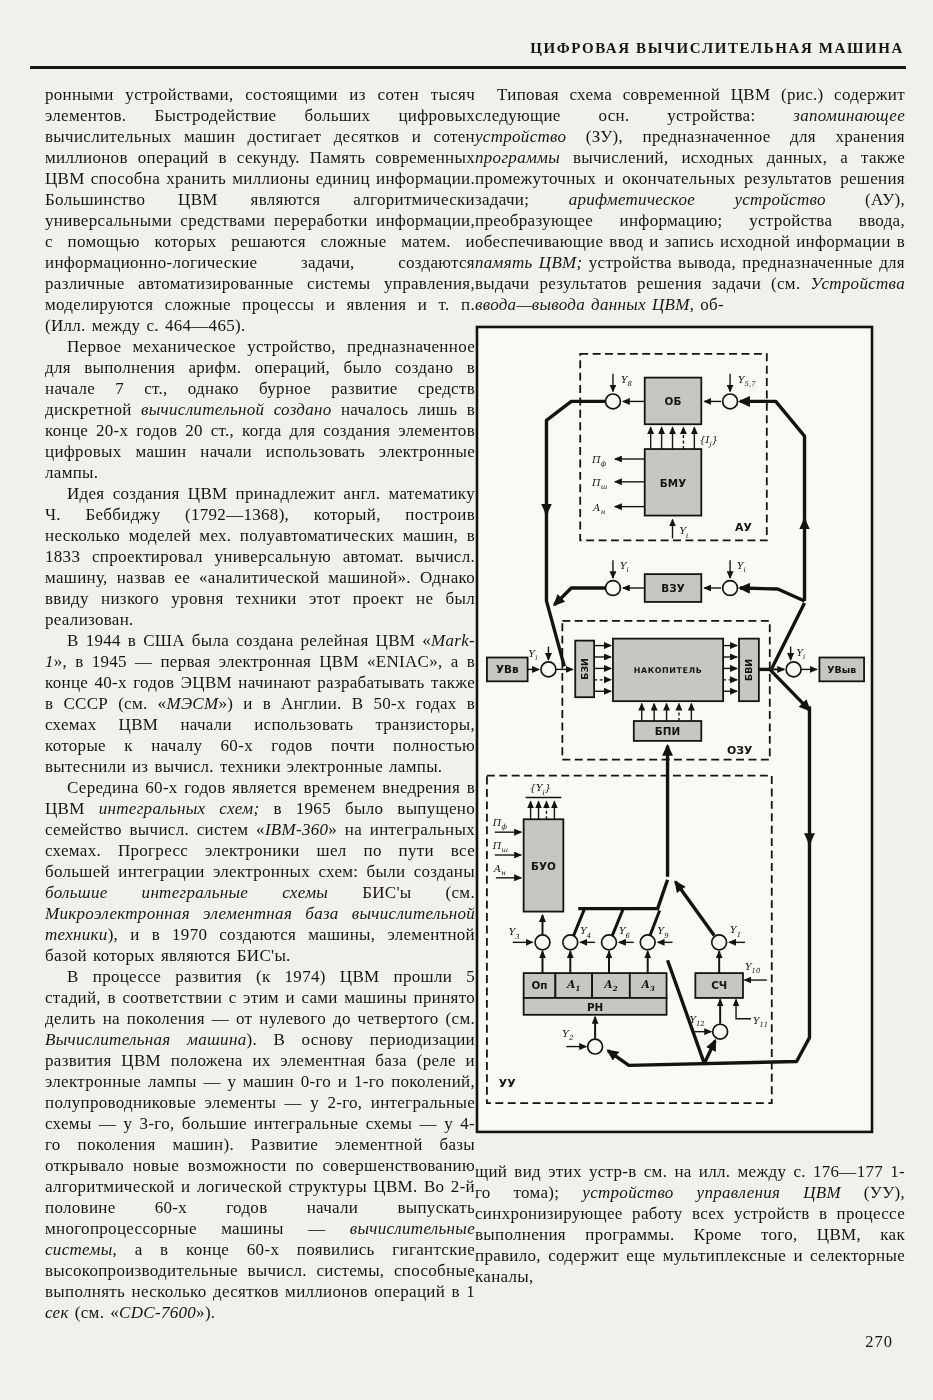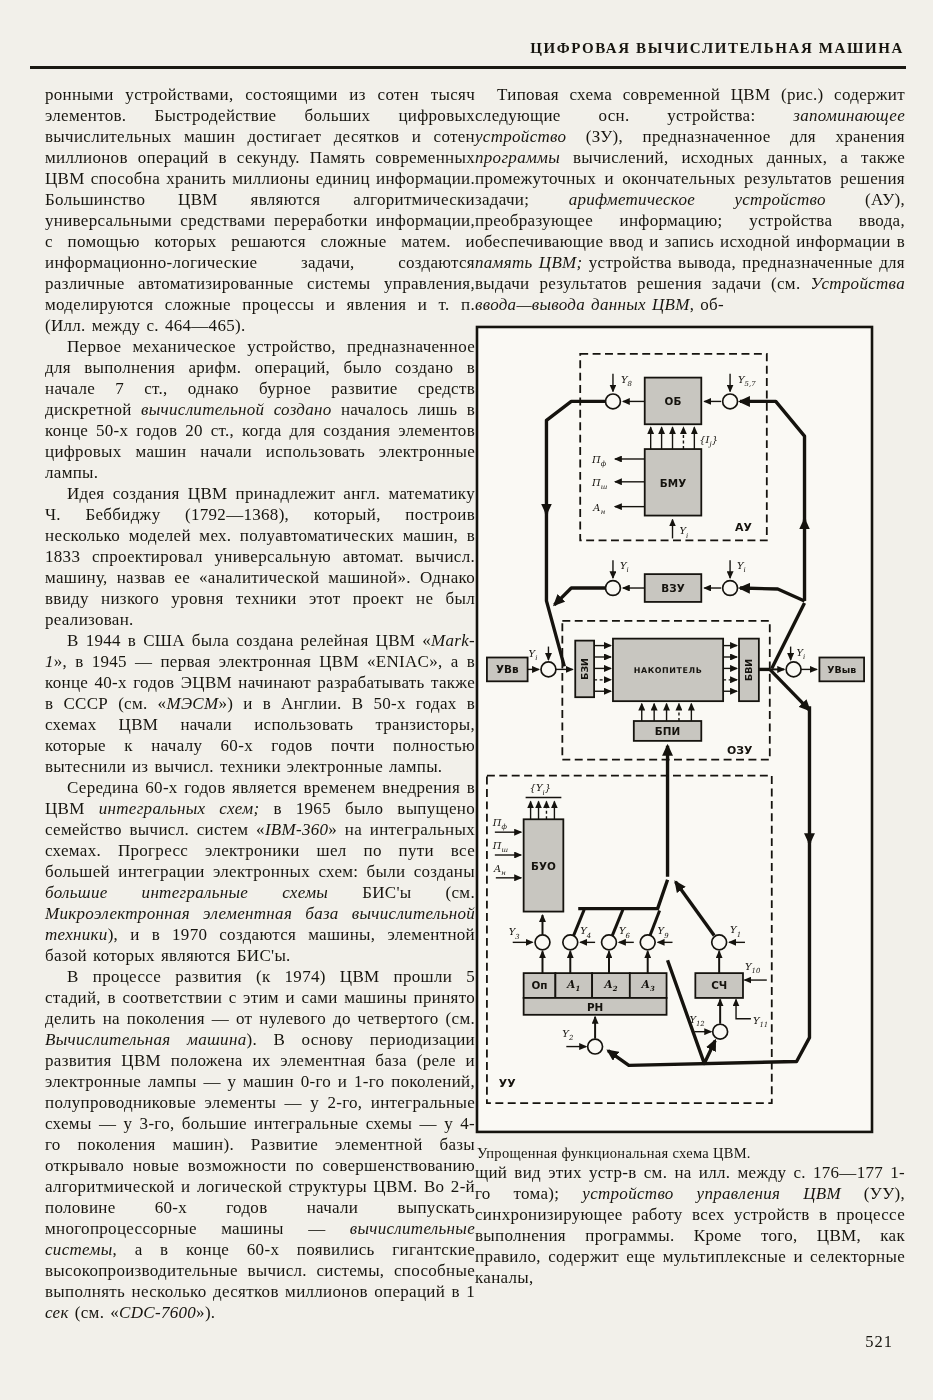--- a/index.html
+++ b/index.html
@@ -22,21 +22,21 @@
     margin:0; font-size:17px; line-height:21px; text-align:justify;
     letter-spacing:0.3px; word-spacing:1.5px;
   }
   p.para.ind { text-indent:22px;font-family:Liberation Serif, serif; }
   .it { font-style:italic; }
   figure.fig { margin:10px 0 0 0; }
   figure.fig svg { display:block; width:399px; height:auto; }
   figcaption {
     font-size:14.5px; margin:11px 0 0 2px; letter-spacing:0.3px;
   }
-  .rc-bottom { }
+  .rc-bottom { margin-top:27px; }
   .page-number { position:absolute; right:40px; top:1332px; font-size:16.5px; letter-spacing:1px; }
 
   
   .box   { fill:#c8c6c0; stroke:#15130e; stroke-width:1.8; }
   .node  { fill:#faf9f4; stroke:#15130e; stroke-width:1.7; }
   .wire  { stroke:#15130e; stroke-width:1.4; fill:none; }
   .wire2 { stroke:#15130e; stroke-width:2; fill:none; }
   .wired { stroke:#15130e; stroke-width:1.4; fill:none; stroke-dasharray:3,2.6; }
   .bus   { stroke:#15130e; stroke-width:3.4; fill:none; stroke-linejoin:round; }
   .bus3  { stroke:#15130e; stroke-width:3; fill:none; }
@@ -54,21 +54,21 @@
 
 <div class="page">
 
   <div class="running-head">ЦИФРОВАЯ ВЫЧИСЛИТЕЛЬНАЯ МАШИНА</div>
   <div class="head-rule"></div>
 
   <div class="columns">
 
     <div class="col">
         <p class="para"><span>ронными устройствами, состоящими из сотен тысяч элементов. Быстродействие больших цифровых вычислительных машин достигает десятков и сотен миллионов операций в секунду. Память современных ЦВМ способна хранить миллионы единиц информации. Большинство ЦВМ являются алгоритмически универсальными средствами переработки информации, с помощью которых решаются сложные матем. и информационно-логические задачи, создаются различные автоматизированные системы управления, моделируются сложные процессы и явления и т. п. (Илл. между с. 464—465).</span></p>
-        <p class="para ind"><span>Первое механическое устройство, предназначенное для выполнения арифм. операций, было создано в начале 7 ст., однако бурное развитие средств дискретной </span><span class="it">вычислительной создано</span><span> началось лишь в конце 50-х годов 20 ст., когда для создания элементов цифровых машин начали использовать электронные лампы.</span></p>
+        <p class="para ind"><span>Первое механическое устройство, предназначенное для выполнения арифм. операций, было создано в начале 7 ст., однако бурное развитие средств дискретной </span><span class="it">вычислительной создано</span><span> началось лишь в конце 20-х годов 20 ст., когда для создания элементов цифровых машин начали использовать электронные лампы.</span></p>
         <p class="para ind"><span>Идея создания ЦВМ принадлежит англ. математику Ч. Беббиджу (1792—1368), который, построив несколько моделей мех. полуавтоматических машин, в 1833 спроектировал универсальную автомат. вычисл. машину, назвав ее «аналитической машиной». Однако ввиду низкого уровня техники этот проект не был реализован.</span></p>
         <p class="para ind"><span>В 1944 в США была создана релейная ЦВМ «</span><span class="it">Mark-1</span><span>», в 1945 — первая электронная ЦВМ «ENIAC», а в конце 40-х годов ЭЦВМ начинают разрабатывать также в СССР (см. «</span><span class="it">МЭСМ</span><span>») и в Англии. В 50-х годах в схемах ЦВМ начали использовать транзисторы, которые к началу 60-х годов почти полностью вытеснили из вычисл. техники электронные лампы.</span></p>
         <p class="para ind"><span>Середина 60-х годов является временем внедрения в ЦВМ </span><span class="it">интегральных схем;</span><span> в 1965 было выпущено семейство вычисл. систем «</span><span class="it">IBM-360</span><span>» на интегральных схемах. Прогресс электроники шел по пути все большей интеграции электронных схем: были созданы </span><span class="it">большие интегральные схемы</span><span> БИС'ы (см. </span><span class="it">Микроэлектронная элементная база вычислительной техники</span><span>), и в 1970 создаются машины, элементной базой которых являются БИС'ы.</span></p>
         <p class="para ind"><span>В процессе развития (к 1974) ЦВМ прошли 5 стадий, в соответствии с этим и сами машины принято делить на поколения — от нулевого до четвертого (см. </span><span class="it">Вычислительная машина</span><span>). В основу периодизации развития ЦВМ положена их элементная база (реле и электронные лампы — у машин 0-го и 1-го поколений, полупроводниковые элементы — у 2-го, интегральные схемы — у 3-го, большие интегральные схемы — у 4-го поколения машин). Развитие элементной базы открывало новые возможности по совершенствованию алгоритмической и логической структуры ЦВМ. Во 2-й половине 60-х годов начали выпускать многопроцессорные машины — </span><span class="it">вычислительные системы</span><span>, а в конце 60-х появились гигантские высокопроизводительные вычисл. системы, способные выполнять несколько десятков миллионов операций в 1 </span><span class="it">сек</span><span> (см. «</span><span class="it">CDC-7600</span><span>»).</span></p>
       </div>
 
     <div class="col">
       <div>
           <p class="para ind"><span>Типовая схема современной ЦВМ (рис.) содержит следующие осн. устройства: </span><span class="it">запоминающее устройство</span><span> (ЗУ), предназначенное для хранения </span><span class="it">программы</span><span> вычислений, исходных данных, а также промежуточных и окончательных результатов решения задачи; </span><span class="it">арифметическое устройство</span><span> (АУ), преобразующее информацию; устройства ввода, обеспечивающие ввод и запись исходной информации в </span><span class="it">память ЦВМ;</span><span> устройства вывода, предназначенные для выдачи результатов решения задачи (см. </span><span class="it">Устройства ввода—вывода данных ЦВМ</span><span>, об-</span></p>
         </div>
@@ -280,23 +280,22 @@
           <circle class="node" cx="247" cy="712" r="7.5"></circle>
           <text class="sig" x="216" y="703"><tspan>Y</tspan><tspan class="sub" dy="3.2">12</tspan></text>
           <line class="wire" x1="221" y1="712" x2="238" y2="712" marker-end="url(#m1)"></line>
           <line class="wire2" x1="247" y1="704" x2="247" y2="679.5" marker-end="url(#m1)"></line>
 
           <circle class="node" cx="121" cy="727" r="7.5"></circle>
           <text class="sig" x="88" y="717"><tspan>Y</tspan><tspan class="sub" dy="3.2">2</tspan></text>
           <line class="wire" x1="92" y1="727" x2="112" y2="727" marker-end="url(#m1)"></line>
           <line class="wire2" x1="121" y1="719" x2="121" y2="697" marker-end="url(#m1)"></line>
         </svg>
-        <figcaption>Упрощенная функциональная схема ЦВМ.</figcaption>
       </figure>
 
       <div class="rc-bottom">
           <p class="para"><span>щий вид этих устр-в см. на илл. между с. 176—177 1-го тома); </span><span class="it">устройство управления ЦВМ</span><span> (УУ), синхронизирующее работу всех устройств в процессе выполнения программы. Кроме того, ЦВМ, как правило, содержит еще мультиплексные и селекторные каналы,</span></p>
         </div>
     </div>
   </div>
 
-  <div class="page-number">521</div>
+  <div class="page-number">270</div>
 </div>
 
 </body></html>

